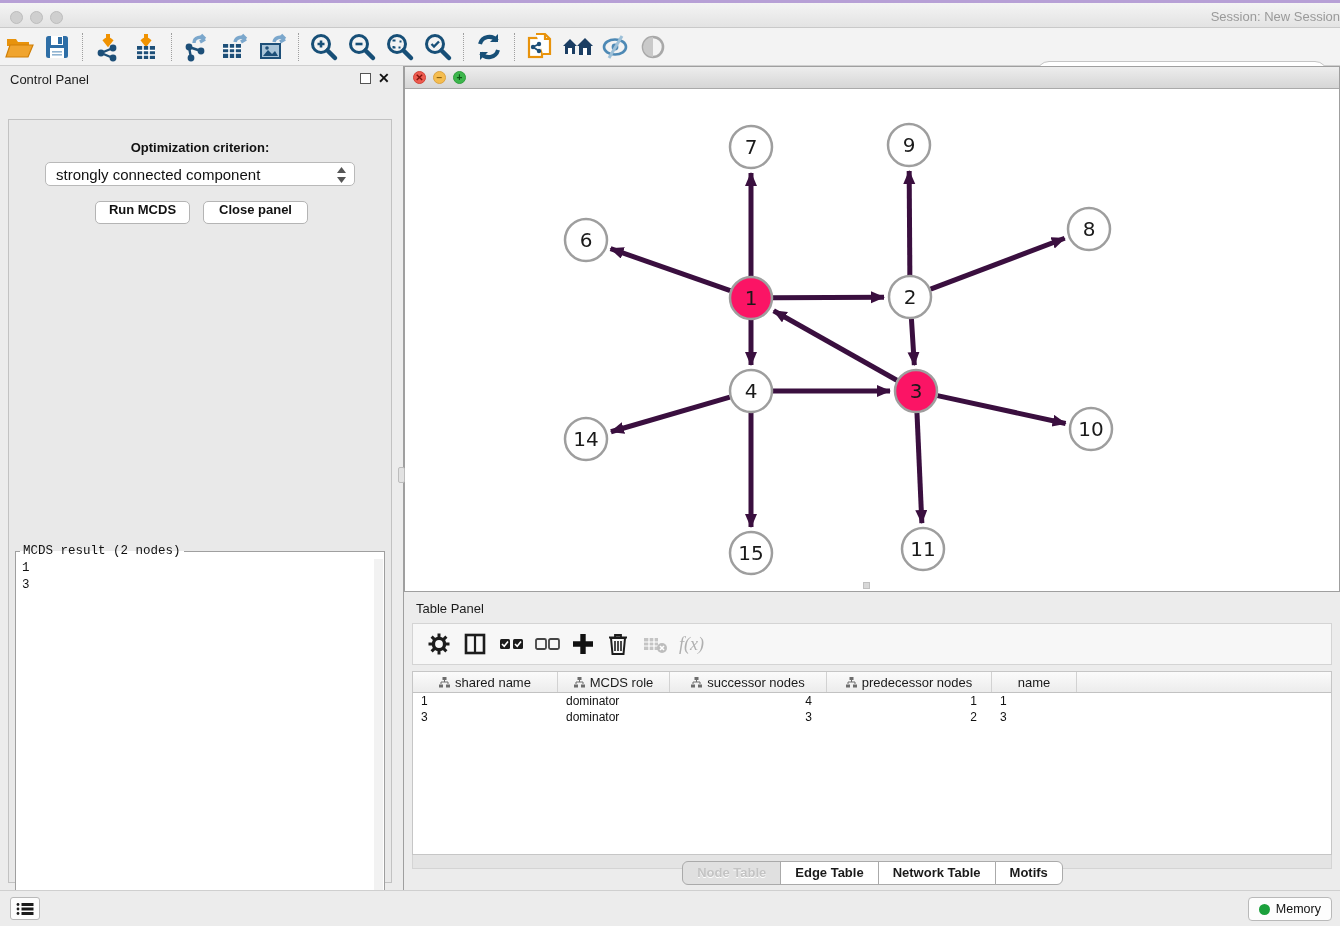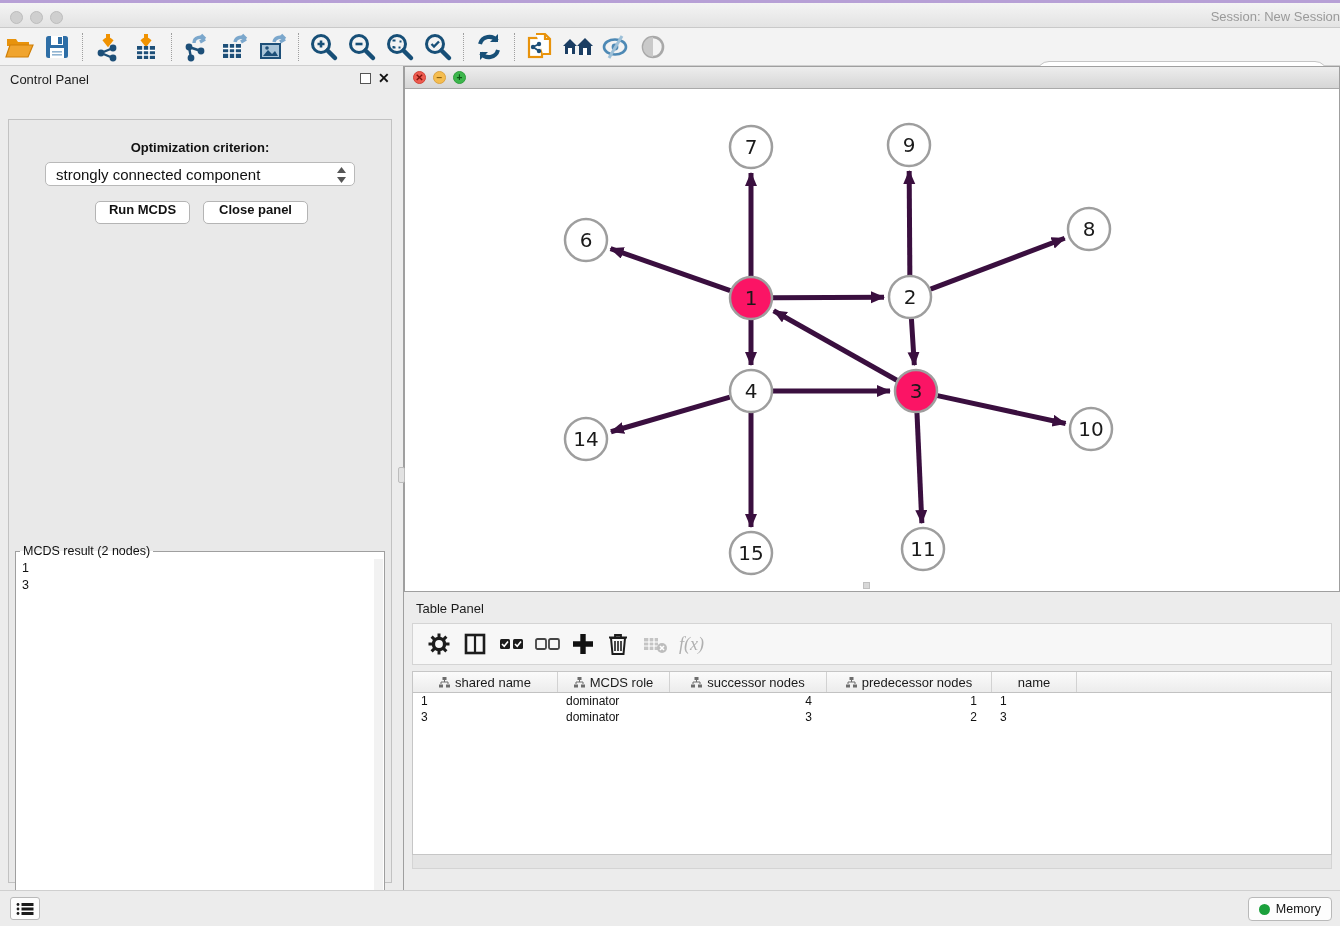--- a/index.html
+++ b/index.html
@@ -31,21 +31,21 @@
     padding:3px 13px 4px; margin-right:-1px; border-radius:4px 4px 0 0; cursor:pointer; }
   .cp-tab.active { background:#e3e3e3; color:#c0c0c0; border-color:#cfcfcf; }
   #cp-body { position:absolute; left:8px; top:53px; width:384px; height:764px; background:#e9e9e9; border:1px solid #c2c2c2; }
   #opt-label { position:absolute; left:0; top:20px; width:100%; text-align:center; font-size:13px; font-weight:600; color:#111; }
   #opt-select { position:absolute; left:36px; top:42px; width:310px; height:24px; background:#fff; border:1px solid #b9b9b9;
     border-radius:5px; display:flex; align-items:center; font-size:15px; color:#111; padding-left:10px; cursor:pointer; }
   #opt-stepper { position:absolute; right:7px; top:3px; }
   .btn { position:absolute; height:23px; background:#fff; border:1px solid #b4b4b4; border-radius:5px;
     font-size:13px; font-weight:600; color:#111; display:flex; align-items:flex-start; justify-content:center; cursor:pointer; }
   #mcds-result { position:absolute; left:6px; top:424px; width:370px; height:375px; border:1px solid #9f9f9f;
-    background:#fff; margin:0; padding:0; }
+    background:#fff; margin:0; padding:0;font-family:Liberation Mono, monospace; }
   #mcds-result legend { font-size:12.5px; color:#111; margin-left:4px; padding:0 3px; }
   #result-area { position:absolute; left:0; top:0; width:100%; height:100%; background:#fff; font-size:12.5px; color:#111; padding:2px 0 0 6px; line-height:17px; }
   #result-scroll { position:absolute; right:1px; top:1px; width:9px; height:98%; background:#f2f2f2; }
 
   
   #net-window { position:absolute; left:404px; top:66px; width:936px; height:526px; border:1px solid #9f9f9f; background:#fff; }
   #net-titlebar { position:absolute; left:0; top:0; width:100%; height:22px;
     background:linear-gradient(#ededed,#d6d6d6); border-bottom:1px solid #aaa; }
   #net-title { position:absolute; top:3px; left:0; right:0; text-align:center; font-size:13px; color:#2b2b2b; }
   .mac-dot { position:absolute; top:4px; width:13px; height:13px; border-radius:50%; font-size:10px; font-weight:bold;
@@ -441,20 +441,26 @@
           <div class="td" style="width: 145px;">3</div>
           <div class="td" style="width: 112px;">dominator</div>
           <div class="td num" style="width: 157px;">3</div>
           <div class="td num" style="width: 165px;">2</div>
           <div class="td" style="width: 85px;">3</div>
         </div>
       </div>
   </div>
 
   <div id="tp-footer"></div>
+  <div id="tp-tabs">
+      <div class="tp-tab active">Node Table</div>
+      <div class="tp-tab">Edge Table</div>
+      <div class="tp-tab">Network Table</div>
+      <div class="tp-tab">Motifs</div>
+    </div>
 </div>
 
 <div id="statusbar">
   <div id="list-btn">
     <svg width="18" height="14" viewBox="0 0 18 14">
       <circle cx="2" cy="2.5" r="1.4" fill="#1c1c1c"></circle>
         <rect x="5.5" y="1" width="12" height="3" fill="#1c1c1c"></rect>
       <circle cx="2" cy="7" r="1.4" fill="#1c1c1c"></circle>
         <rect x="5.5" y="5.5" width="12" height="3" fill="#1c1c1c"></rect>
       <circle cx="2" cy="11.5" r="1.4" fill="#1c1c1c"></circle>

